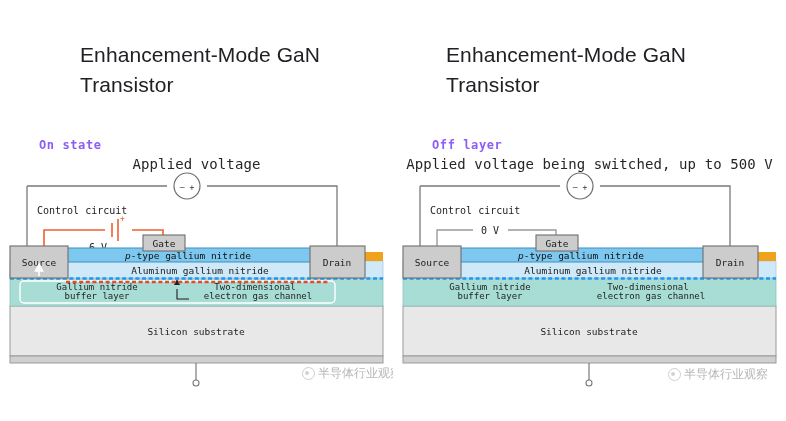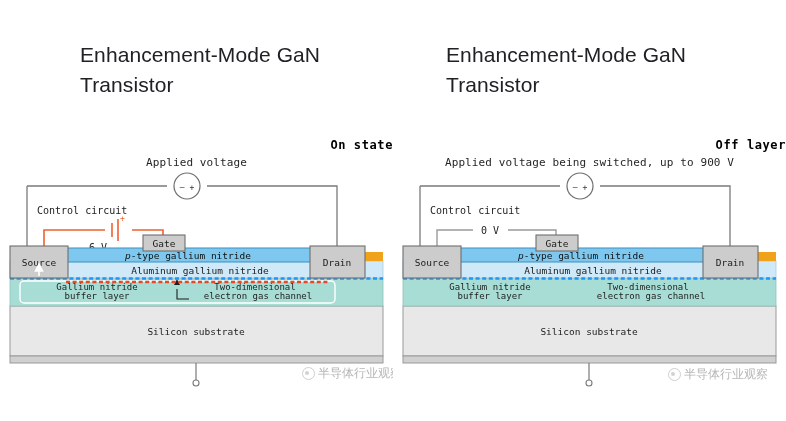--- a/index.html
+++ b/index.html
@@ -16,28 +16,28 @@
   .deck-title{
     position:absolute;left:40px;top:40px;width:320px;
     font-size:21px;line-height:1.42;color:#202124;
     font-weight:400;letter-spacing:.1px;margin-left:40px;
   }
   .slide.right .deck-title{left:13px;}
 
   .figure{position:absolute;left:0px;top:138px;width:393px;height:258px;}
 
   .fig-title{
-    position:absolute;width:100%;text-align:right;top:0px;
+    position:absolute;width:100%;text-align:left;top:0px;
     font-family:"DejaVu Sans Mono","Liberation Mono",monospace;
-    font-size:12px;font-weight:bold;color:#000000;letter-spacing:.6px;
+    font-size:12px;font-weight:bold;color:#8b5cf6;letter-spacing:.6px;padding-left:39px;
   }
   .fig-sub{
     position:absolute;width:100%;text-align:center;top:18px;
     font-family:"DejaVu Sans Mono","Liberation Mono",monospace;
-    font-size:11px;color:#262626;letter-spacing:.1px;
+    font-size:14px;color:#262626;letter-spacing:.1px;
   }
 
   .svgwrap{position:absolute;left:0;top:0;width:393px;height:258px;}
 
   .wm{
     position:absolute;font-size:12px;color:#b6b6b6;
     font-family:"DejaVu Sans",sans-serif;white-space:nowrap;
     display:flex;align-items:center;gap:3px;
   }
   .wm .wm-mark{
@@ -142,21 +142,21 @@
 <section class="slide right">
 
   <div class="deck-title">
     <div>Enhancement-Mode GaN</div>
     <div>Transistor</div>
   </div>
 
   <div class="figure">
 
     <div class="fig-title">Off layer</div>
-    <div class="fig-sub">Applied voltage being switched, up to 900 V</div>
+    <div class="fig-sub">Applied voltage being switched, up to 500 V</div>
 
     <svg class="svgwrap" viewBox="0 0 393 258">
 
       <path d="M27,48 L27,114 M27,48 L167,48 M207,48 L337,48 L337,114" fill="none" stroke="#7a7a7a" stroke-width="1.3"></path>
       <circle cx="187" cy="48" r="13" fill="#ffffff" stroke="#6e6e6e" stroke-width="1.2"></circle>
       <text x="187" y="51.5" class="mono" font-size="8" fill="#333" text-anchor="middle">– +</text>
 
       <text x="37" y="76" class="mono" font-size="10" fill="#222">Control circuit</text>
 
       <path d="M44,122 L44,92 L80,92" fill="none" stroke="#9b9b9b" stroke-width="1.4"></path>

